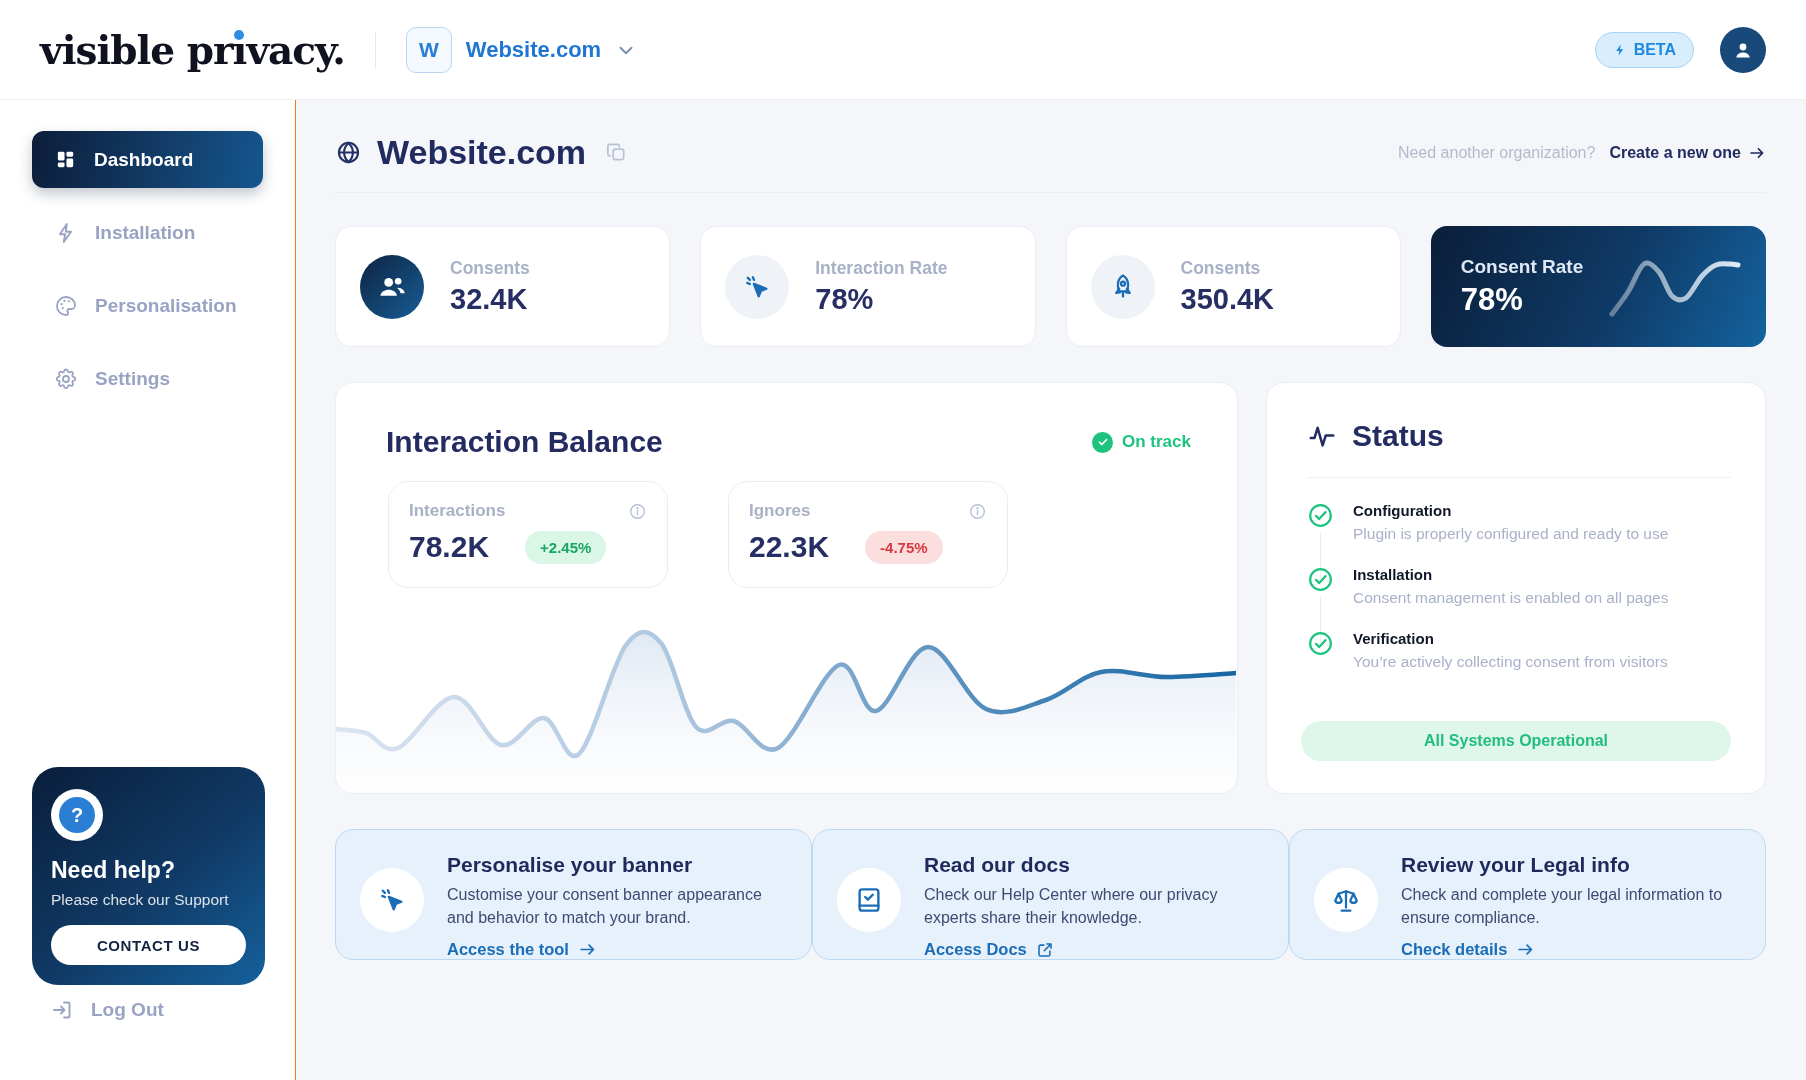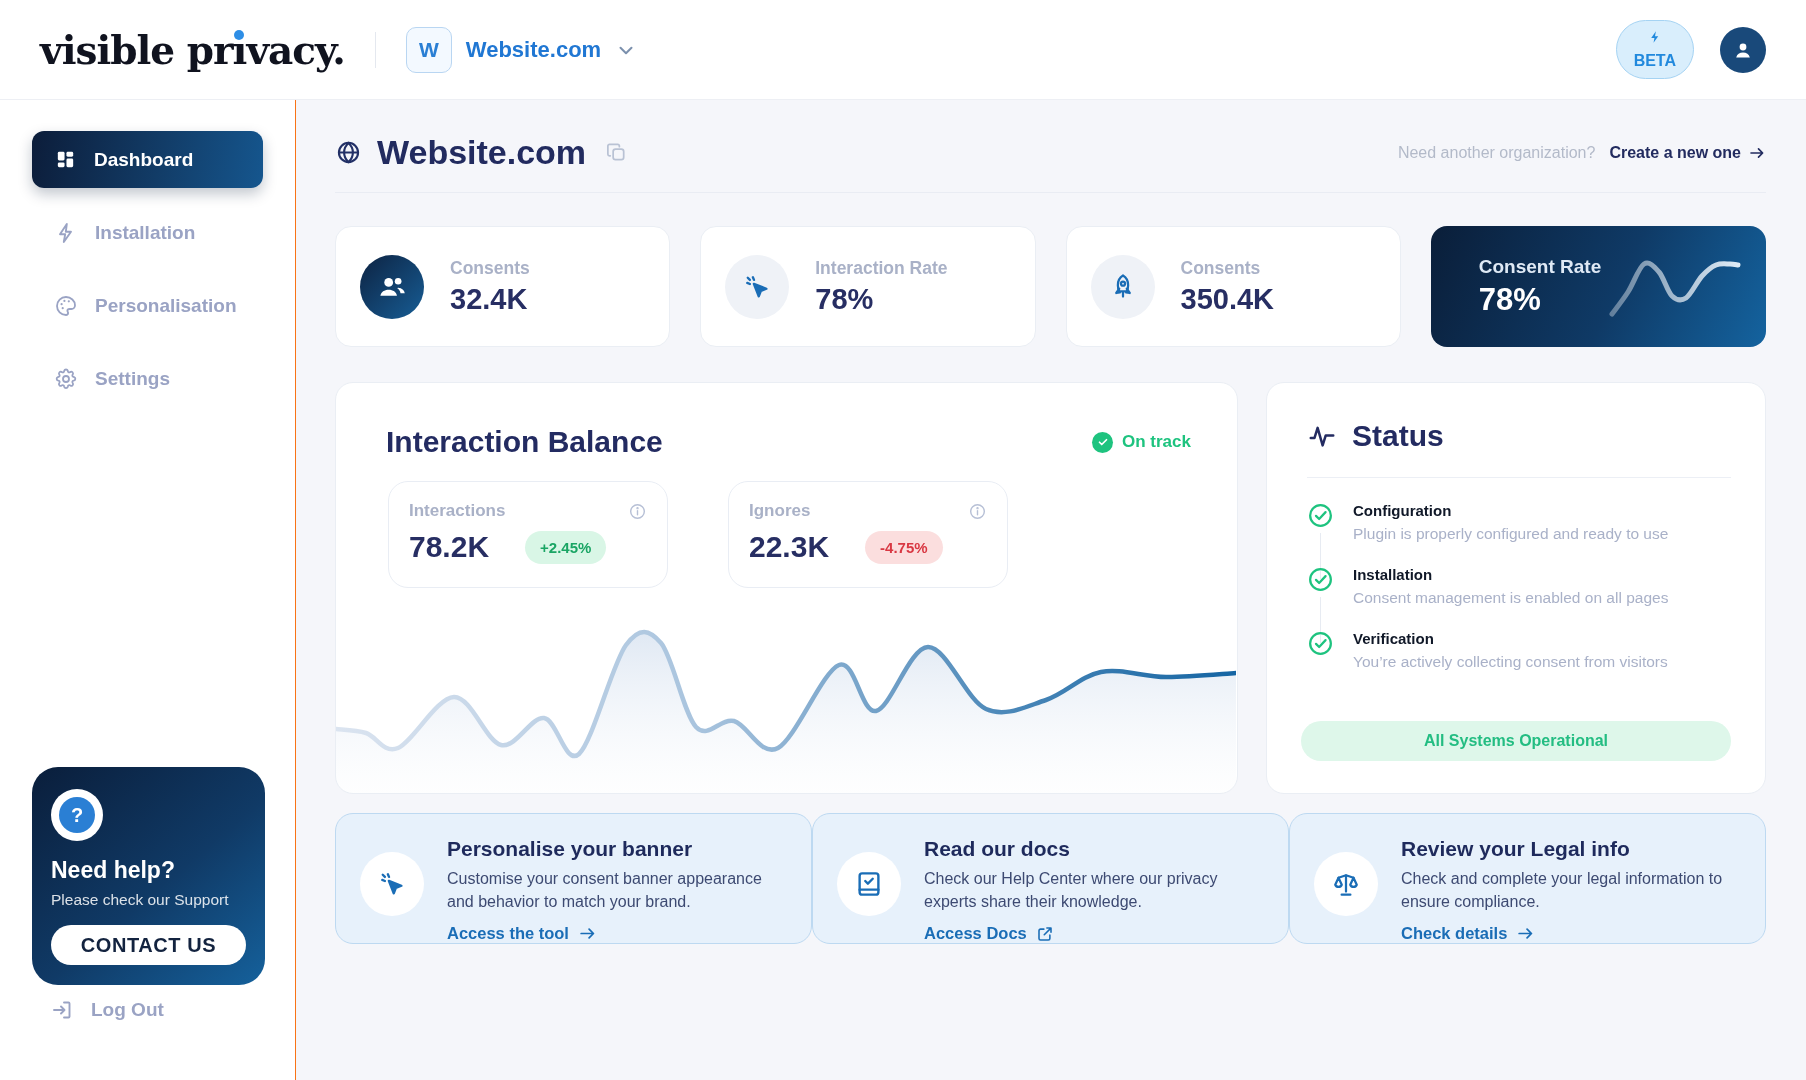--- a/index.html
+++ b/index.html
@@ -18,21 +18,21 @@
   .logo .i-dotless::after{content:"";position:absolute;top:3px;left:50%;transform:translateX(-50%);
         width:10px;height:10px;border-radius:50%;background:#2e8ee6;}
   .topbar-divider{width:1px;height:36px;background:#e4e8ef;margin:0 30px;}
   .org-switch{display:flex;align-items:center;gap:14px;cursor:pointer;}
   .org-box{width:44px;height:44px;border-radius:10px;border:1.5px solid #b9d6f2;background:#f3f9ff;
            color:#2a7fd4;font-size:21px;font-weight:700;display:flex;align-items:center;justify-content:center;}
   .org-name{font-size:22px;font-weight:700;color:#2077d3;}
   .chev{color:#7b90ad;}
   .topbar-right{margin-left:auto;display:flex;align-items:center;gap:26px;}
   .beta-pill{display:flex;align-items:center;gap:7px;padding:8px 17px;border-radius:999px;
-             background:#d9eefc;border:1.5px solid #a5d3f3;color:#2189dd;font-weight:700;font-size:16px;flex-direction:column;}
+             background:#d9eefc;border:1.5px solid #a5d3f3;color:#2189dd;font-weight:700;font-size:16px;}
   .avatar{width:46px;height:46px;border-radius:50%;background:#19497a;display:flex;
           align-items:center;justify-content:center;color:#fff;cursor:pointer;}
 
   
   .sidebar{position:absolute;top:100px;left:0;width:295px;bottom:0;background:#fff;
            border-right:1px solid #f97316;z-index:4;}
   .nav-item{display:flex;align-items:center;gap:17px;height:57px;margin:16px 28px 0 32px;
             padding-left:22px;box-sizing:border-box;border-radius:12px;color:#9aa3c4;
             font-size:19px;font-weight:600;cursor:pointer;}
   .nav-item:first-child{margin-top:31px;}
@@ -40,21 +40,21 @@
             color:#fff;width:231px;margin-right:0;box-shadow:0 6px 14px rgba(13,30,58,.25);}
   .help-card{position:absolute;left:32px;top:667px;width:233px;box-sizing:border-box;border-radius:26px;
              padding:22px 19px 20px 19px;background:linear-gradient(140deg,#0a1e3b 0%,#103a66 55%,#15619c 100%);
              color:#fff;}
   .help-badge{width:52px;height:52px;border-radius:50%;background:#fff;display:flex;align-items:center;justify-content:center;}
   .help-badge-inner{width:36px;height:36px;border-radius:50%;background:#2a7fd4;color:#fff;
              font-size:20px;font-weight:700;display:flex;align-items:center;justify-content:center;}
   .help-title{font-size:23px;font-weight:700;margin-top:16px;}
   .help-sub{font-size:15.5px;color:rgba(255,255,255,.85);margin-top:7px;}
   .contact-btn{margin-top:16px;height:40px;border-radius:999px;background:#fff;border:none;width:100%;
-             color:#13233f;font-weight:700;font-size:20px;letter-spacing:.6px;cursor:pointer;
+             color:#13233f;font-weight:700;font-size:15px;letter-spacing:.6px;cursor:pointer;
              font-family:"Liberation Sans",sans-serif;}
   .logout{position:absolute;left:50px;top:898px;display:flex;align-items:center;gap:17px;
           color:#9aa3c4;font-size:19px;font-weight:600;cursor:pointer;}
 
   
   .main{position:absolute;top:100px;left:295px;right:0;bottom:0;padding:0 40px;box-sizing:border-box;}
   .main-head{margin-top:33px;display:flex;align-items:center;}
   .main-title-wrap{display:flex;align-items:center;gap:15px;}
   .page-title{font-size:34px;font-weight:700;color:#222b5f;}
   .copy-ic{color:#b9c2d4;cursor:pointer;margin-left:4px;}
@@ -66,21 +66,21 @@
   
   .stats-row{margin-top:33px;display:grid;grid-template-columns:repeat(4,1fr);gap:30px;height:121px;}
   .stat-card{background:#fff;border:1px solid #eaeef4;border-radius:16px;display:flex;align-items:center;
              gap:26px;padding-left:24px;box-sizing:border-box;position:relative;overflow:hidden;}
   .stat-ic{width:64px;height:64px;border-radius:50%;display:flex;align-items:center;justify-content:center;flex:none;}
   .stat-ic.dark{background:linear-gradient(135deg,#0d2342,#175d95);color:#fff;}
   .stat-ic.light{background:#eff2f7;color:#1a6db6;}
   .stat-label{font-size:17.5px;color:#a9b1c7;font-weight:600;}
   .stat-value{font-size:29px;font-weight:700;color:#272e63;margin-top:4px;}
   .stat-card.dark-card{background:linear-gradient(115deg,#0a1e39 0%,#0f3a66 55%,#14639f 100%);
-             border:none;padding-left:48px;}
+             border:none;padding-left:30px;}
   .stat-card.dark-card .stat-label{color:#dfe9f5;font-size:19px;}
   .stat-card.dark-card .stat-value{color:#fff;font-size:31px;}
   .spark{position:absolute;right:22px;top:50%;transform:translateY(-50%);}
 
   
   .mid-row{margin-top:35px;display:grid;grid-template-columns:903px 1fr;gap:28px;height:412px;}
   .panel{background:#fff;border:1px solid #eaeef4;border-radius:18px;position:relative;box-sizing:border-box;overflow:hidden;}
   .ib-head{display:flex;align-items:center;padding:42px 46px 0 50px;gap:39px;}
   .panel-title{font-size:30px;font-weight:700;color:#232b61;}
   .ontrack{margin-left:auto;display:flex;align-items:center;gap:9px;color:#1ec37f;font-weight:700;font-size:17px;}
@@ -107,21 +107,21 @@
   .status-check{flex:none;width:27px;height:27px;position:relative;color:#1ec37f;}
   .status-item:not(:last-child) .status-check::after{content:"";position:absolute;left:13px;top:31px;
       height:46px;width:1px;background:#e7ebf2;}
   .status-item-title{font-size:15px;font-weight:700;color:#101828;}
   .status-item-desc{font-size:15.5px;color:#a9b1c8;margin-top:6px;}
   .status-banner{position:absolute;left:34px;right:34px;bottom:32px;height:40px;border-radius:20px;
       background:#def7ea;color:#23bd82;font-weight:700;font-size:16px;display:flex;
       align-items:center;justify-content:center;}
 
   
-  .actions-row{margin-top:19px;display:grid;grid-template-columns:repeat(3,1fr);height:122px;}
+  .actions-row{margin-top:35px;display:grid;grid-template-columns:repeat(3,1fr);height:122px;}
   .action-card{background:#e7f1fb;border:1.5px solid #bdd9f1;border-radius:18px;box-sizing:border-box;
       display:flex;gap:23px;padding:20px 22px 0 24px;}
   .action-ic{width:64px;height:64px;border-radius:50%;background:#fff;color:#1a6db6;flex:none;
       display:flex;align-items:center;justify-content:center;margin-top:18px;}
   .action-title{font-size:21px;font-weight:700;color:#1e2a5c;margin-top:3px;}
   .action-desc{font-size:16px;color:#3d4a72;line-height:1.45;margin-top:6px;max-width:335px;}
   .action-link{display:flex;align-items:center;gap:9px;margin-top:11px;color:#1a6db6;
       font-size:16.5px;font-weight:700;cursor:pointer;}
 </style>
 </head>

